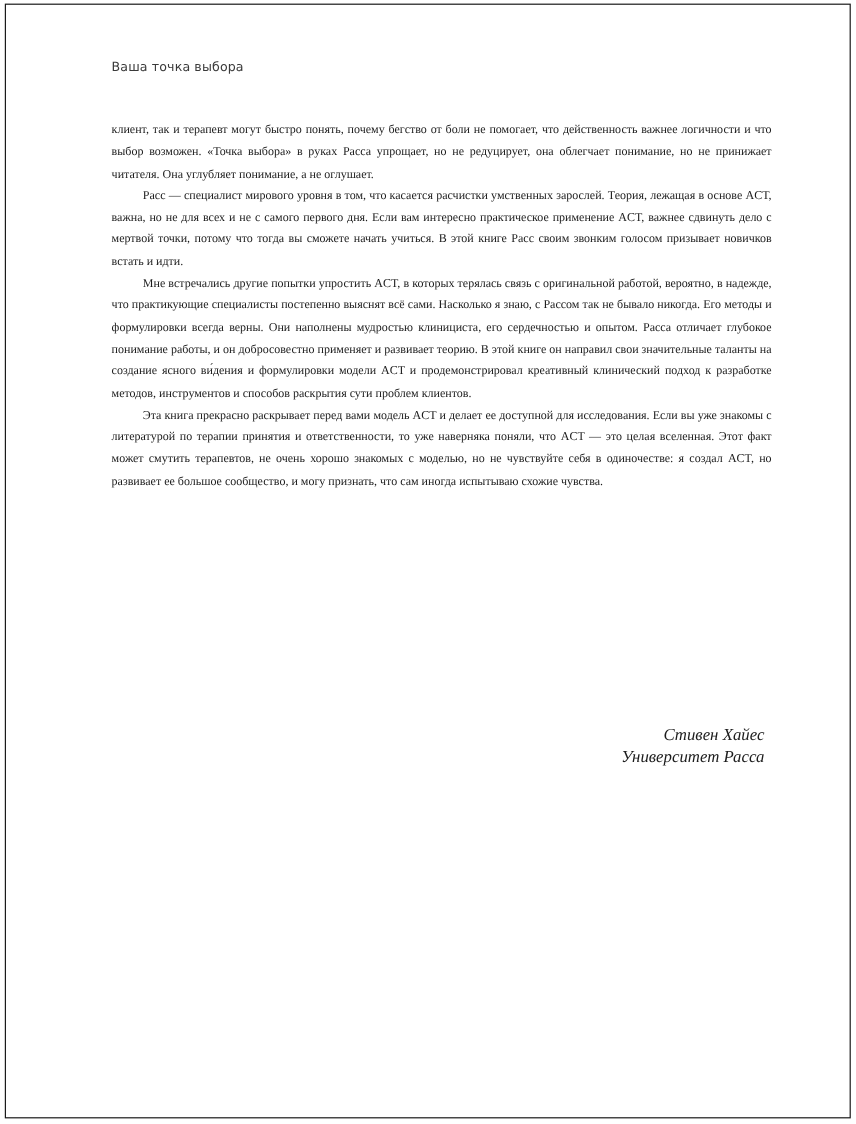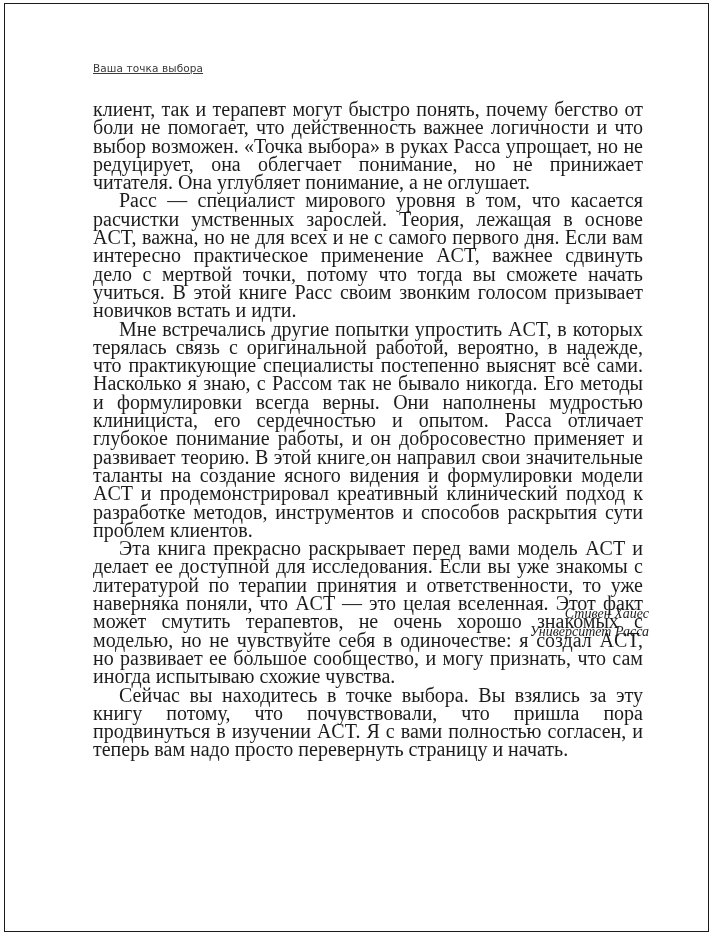--- a/index.html
+++ b/index.html
@@ -2,52 +2,50 @@
 <html><head>
 <meta charset="utf-8">
 <style>
   html, body { margin: 0; padding: 0; background: #ffffff; }
   body { width: 713px; height: 937px; position: relative; overflow: hidden; }
   .page-frame {
     position: absolute; left: 4px; top: 3px; width: 705px; height: 929px;
     border: 1px solid #1a1a1a; box-sizing: border-box; background: #fff;
   }
   .running-head {
-    position: absolute; left: 93px; top: 62px;
+    position: absolute; left: 93px; top: 50px;
     font-family: "DejaVu Sans", sans-serif; font-size: 10.5px; color: #3a3a3a;
     letter-spacing: 0.1px;
-    text-decoration: underline;
   }
   .body-text {
     position: absolute; left: 93px; top: 100px; width: 550px;
     font-family: "Liberation Serif", "DejaVu Serif", serif;
-    font-size: 20px; line-height: 18.3px; color: #1c1c1c;
+    font-size: 10px; line-height: 18.3px; color: #1c1c1c;
     text-align: justify; hyphens: manual;
   }
   .body-text p { margin: 0; text-indent: 26px; }
   .body-text p.first { text-indent: 0; }
   .signature {
-    position: absolute; right: 64px; top: 605px; text-align: right;
+    position: absolute; right: 76px; top: 605px; text-align: right;
     font-family: "Liberation Serif", "DejaVu Serif", serif; font-style: italic;
     font-size: 14px; line-height: 18.3px; color: #1c1c1c;
   }
   .signature div { white-space: nowrap; }
 </style>
 </head>
 <body>
 
 <div class="page-frame">
 </div>
 
 <div class="running-head">Ваша точка выбора</div>
 
 <div class="body-text">
   <p class="first">клиент, так и терапевт могут быстро понять, почему бегство от боли не помогает, что действенность важнее логичности и что выбор возможен. «Точка выбора» в руках Расса упрощает, но не редуцирует, она облегчает понимание, но не принижает читателя. Она углубляет понимание, а не оглушает.</p>
   <p>Расс — специалист мирового уровня в том, что касается расчистки умственных зарослей. Теория, лежащая в основе ACT, важна, но не для всех и не с самого первого дня. Если вам интересно практическое применение ACT, важнее сдвинуть дело с мертвой точки, потому что тогда вы сможете начать учиться. В этой книге Расс своим звонким голосом призывает новичков встать и идти.</p>
   <p>Мне встречались другие попытки упростить ACT, в которых терялась связь с оригинальной работой, вероятно, в надежде, что практикующие специалисты постепенно выяснят всё сами. Насколько я знаю, с Рассом так не бывало никогда. Его методы и формулировки всегда верны. Они наполнены мудростью клинициста, его сердечностью и опытом. Расса отличает глубокое понимание работы, и он добросовестно применяет и развивает теорию. В этой книге он направил свои значительные таланты на создание ясного ви́дения и формулировки модели ACT и продемонстрировал креативный клинический подход к разработке методов, инструментов и способов раскрытия сути проблем клиентов.</p>
   <p>Эта книга прекрасно раскрывает перед вами модель ACT и делает ее доступной для исследования. Если вы уже знакомы с литературой по терапии принятия и ответственности, то уже наверняка поняли, что ACT — это целая вселенная. Этот факт может смутить терапевтов, не очень хорошо знакомых с моделью, но не чувствуйте себя в одиночестве: я создал ACT, но развивает ее большое сообщество, и могу признать, что сам иногда испытываю схожие чувства.</p>
-  <p>Сейчас вы находитесь в точке выбора. Вы взялись за эту книгу потому, что почувствовали, что пришла пора продвинуться в изучении ACT. Я с вами полностью согласен, и теперь вам надо просто перевернуть страницу и начать.</p>
 </div>
 
 <div class="signature">
   <div>Стивен Хайес</div>
   <div>Университет Расса</div>
 </div>
 
 </body></html>

